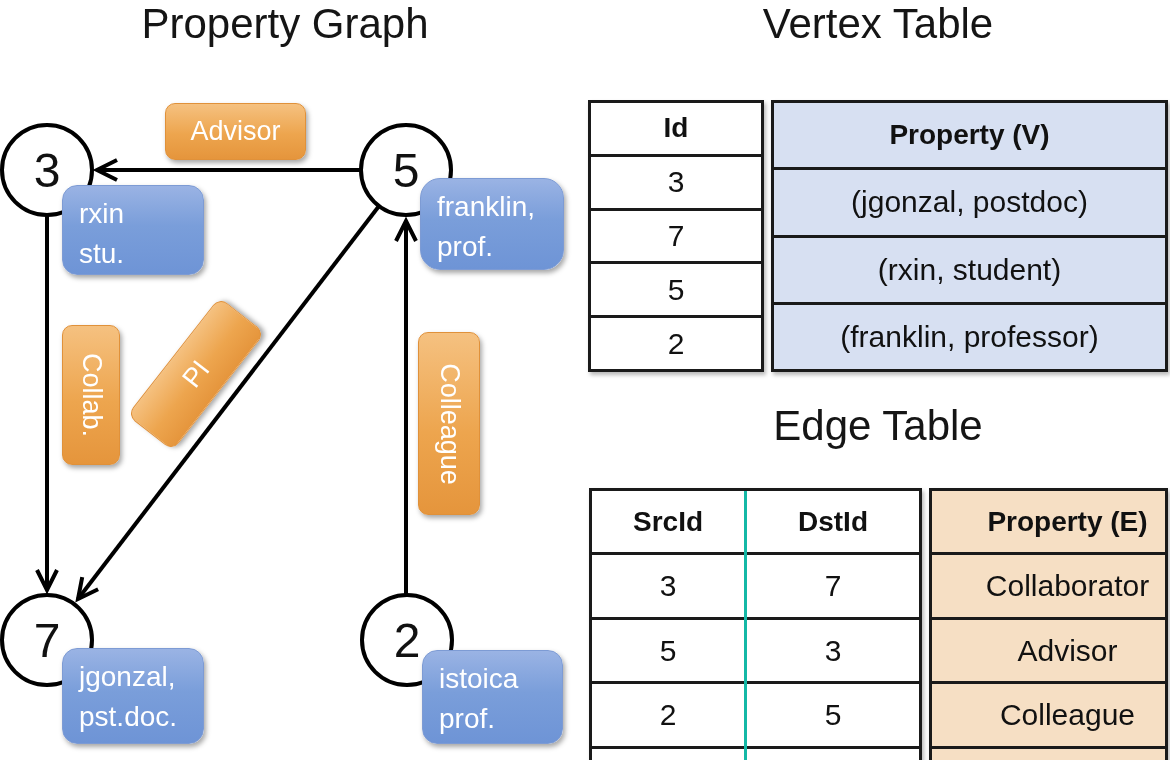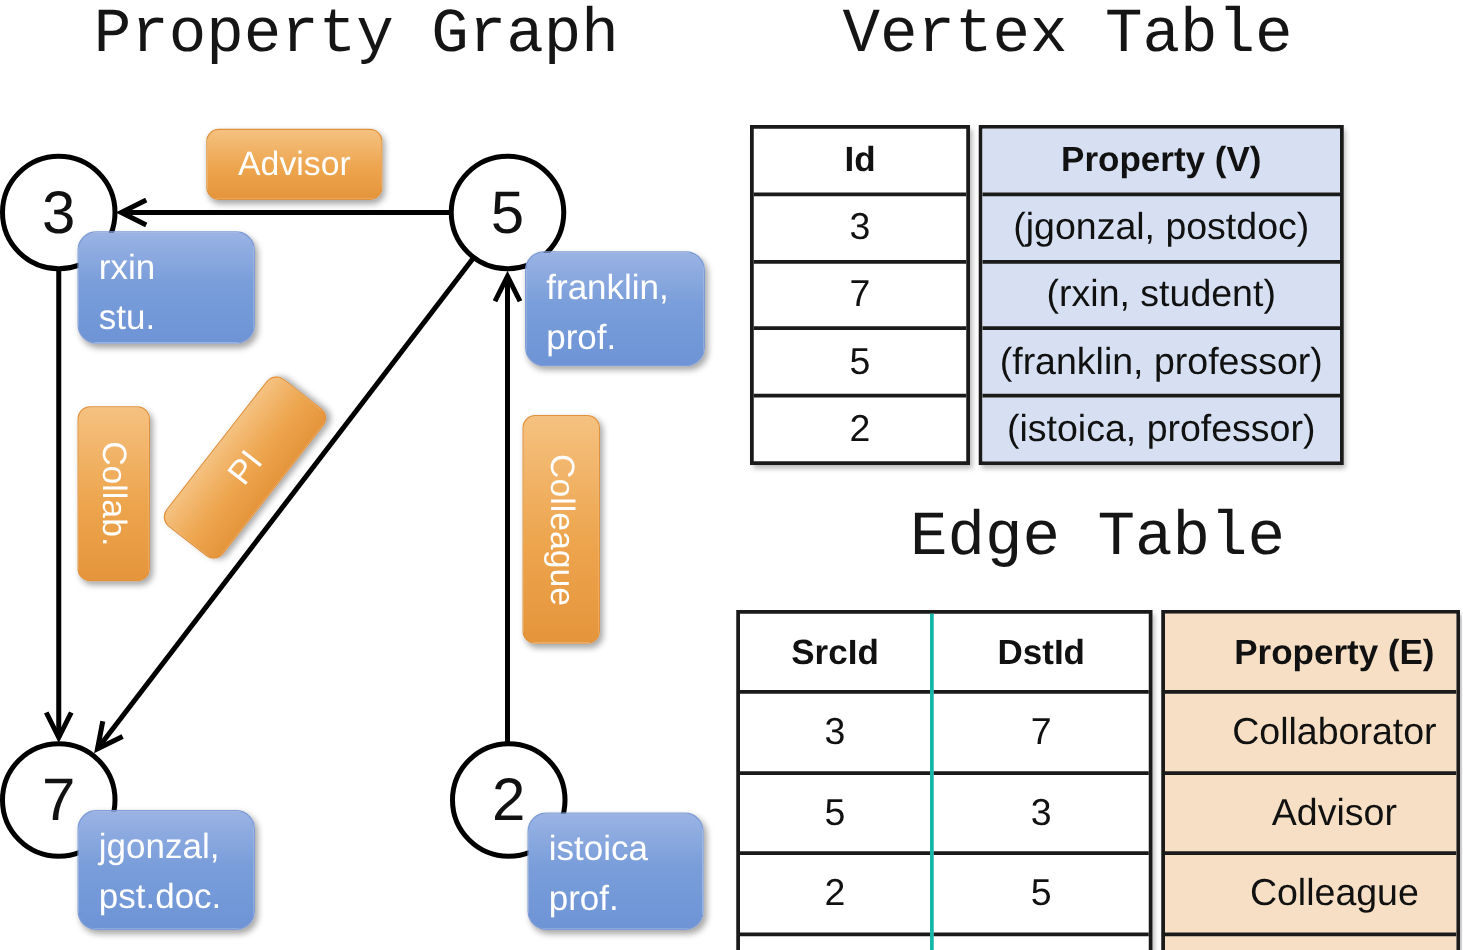--- a/index.html
+++ b/index.html
@@ -2,22 +2,22 @@
 <html><head>
 <meta charset="utf-8">
 <style>
   html,body { margin:0; padding:0; background:#fff; }
   .canvas {
     position:relative; width:1170px; height:760px; overflow:hidden;
     background:#fff; font-family:"Liberation Sans","DejaVu Sans",sans-serif;
     color:#000;
   }
   .title {
-    position:absolute; text-align:center; font-size:50px; color:#151515;
-    letter-spacing:0px; white-space:nowrap;font-family:Liberation Mono, monospace;
+    position:absolute; text-align:center; font-size:42px; color:#151515;
+    letter-spacing:0px; white-space:nowrap;
   }
   .edges-svg { position:absolute; left:0; top:0; z-index:1; }
 
   .node {
     position:absolute; width:86px; height:86px; border-radius:50%;
     background:#fff; border:4px solid #000; z-index:3;
     display:flex; align-items:center; justify-content:center;
     font-size:48px; color:#111;
   }
   .vbox {
@@ -61,21 +61,21 @@
   .th { font-weight:bold; font-size:28px; }
   .fill-v { background:#d7e0f2; }
   .fill-e { background:#f6dfc4;padding-left:38px; }
 </style>
 </head>
 <body>
 
 <div class="canvas">
 
   <div class="title" style="left:0; top:16; width:570px;">Property Graph</div>
-  <div class="title" style="left:564px; top:18; width:580px;">Vertex Table</div>
+  <div class="title" style="left:588px; top:18; width:580px;">Vertex Table</div>
   <div class="title" style="left:588px; top:402px; width:580px;">Edge Table</div>
 
   <svg class="edges-svg" width="1170" height="760" viewBox="0 0 1170 760">
     <defs>
       <marker id="arrow" viewBox="0 0 12 12" refX="10" refY="6" markerWidth="30" markerHeight="30" orient="auto" markerUnits="userSpaceOnUse">
         <path d="M2,2 L10,6 L2,10" fill="none" stroke="#000" stroke-width="1.6"></path>
       </marker>
     </defs>
     <line x1="361" y1="170" x2="97" y2="170" stroke="#000" stroke-width="4" marker-end="url(#arrow)"></line>
     <line x1="47" y1="215" x2="47" y2="590" stroke="#000" stroke-width="4" marker-end="url(#arrow)"></line>
@@ -106,50 +106,49 @@
     <span>7</span>
   </div>
   <div class="node" style="left:360px; top:593px;">
     <span>2</span>
   </div>
 
   <div class="vbox" style="left:62px; top:185px; width:120px; height:80px;">
     <span>rxin</span>
     <span>stu.</span>
   </div>
-  <div class="vbox" style="left:420px; top:201px; width:122px; height:82px;">
+  <div class="vbox" style="left:420px; top:178px; width:122px; height:82px;border-radius:20px;">
     <span>franklin,</span>
     <span>prof.</span>
   </div>
   <div class="vbox" style="left:62px; top:648px; width:120px; height:86px;">
     <span>jgonzal,</span>
     <span>pst.doc.</span>
   </div>
   <div class="vbox" style="left:422px; top:650px; width:119px; height:84px;">
     <span>istoica</span>
     <span>prof.</span>
   </div>
 
-  <div class="ptable" style="left:600px; top:100px; width:475px; height:272px;">
+  <div class="ptable" style="left:588px; top:100px; width:580px; height:272px;">
     <div class="tgroup" style="width:170px;">
       <div class="tcol" style="flex:1;">
         <div class="tcell th">Id</div>
         <div class="tcell">3</div>
         <div class="tcell">7</div>
         <div class="tcell">5</div>
         <div class="tcell">2</div>
       </div>
     </div>
     <div class="tgroup" style="flex:1;">
       <div class="tcol" style="flex:1;">
         <div class="tcell th fill-v">Property (V)</div>
         <div class="tcell fill-v">(jgonzal, postdoc)</div>
         <div class="tcell fill-v">(rxin, student)</div>
         <div class="tcell fill-v">(franklin, professor)</div>
-        <div class="tcell fill-v">(istoica, professor)</div>
       </div>
     </div>
   </div>
 
   <div class="ptable" style="left:589px; top:488px; width:579px; height:325px;">
     <div class="tgroup" style="width:327px;">
       <div class="tcol" style="width:152px;">
         <div class="tcell th">SrcId</div>
         <div class="tcell">3</div>
         <div class="tcell">5</div>

